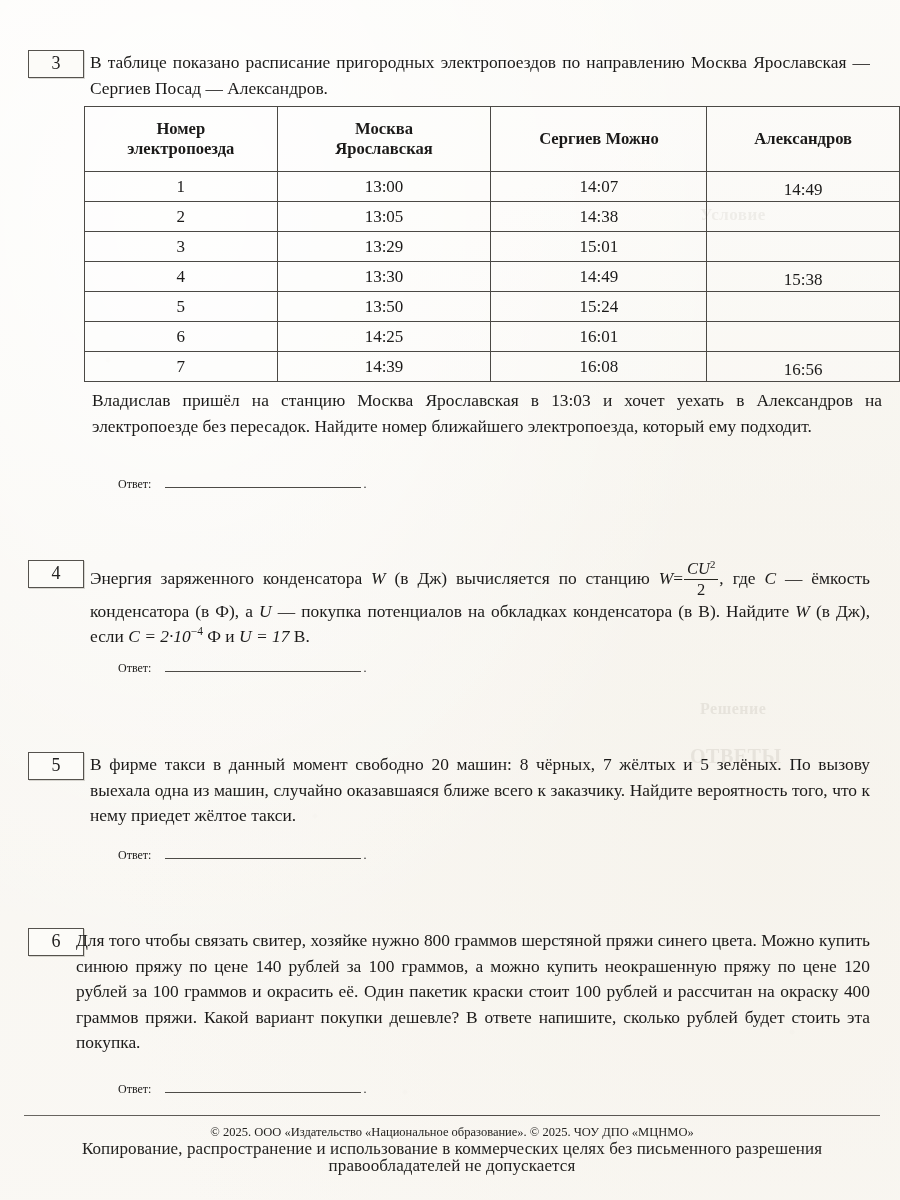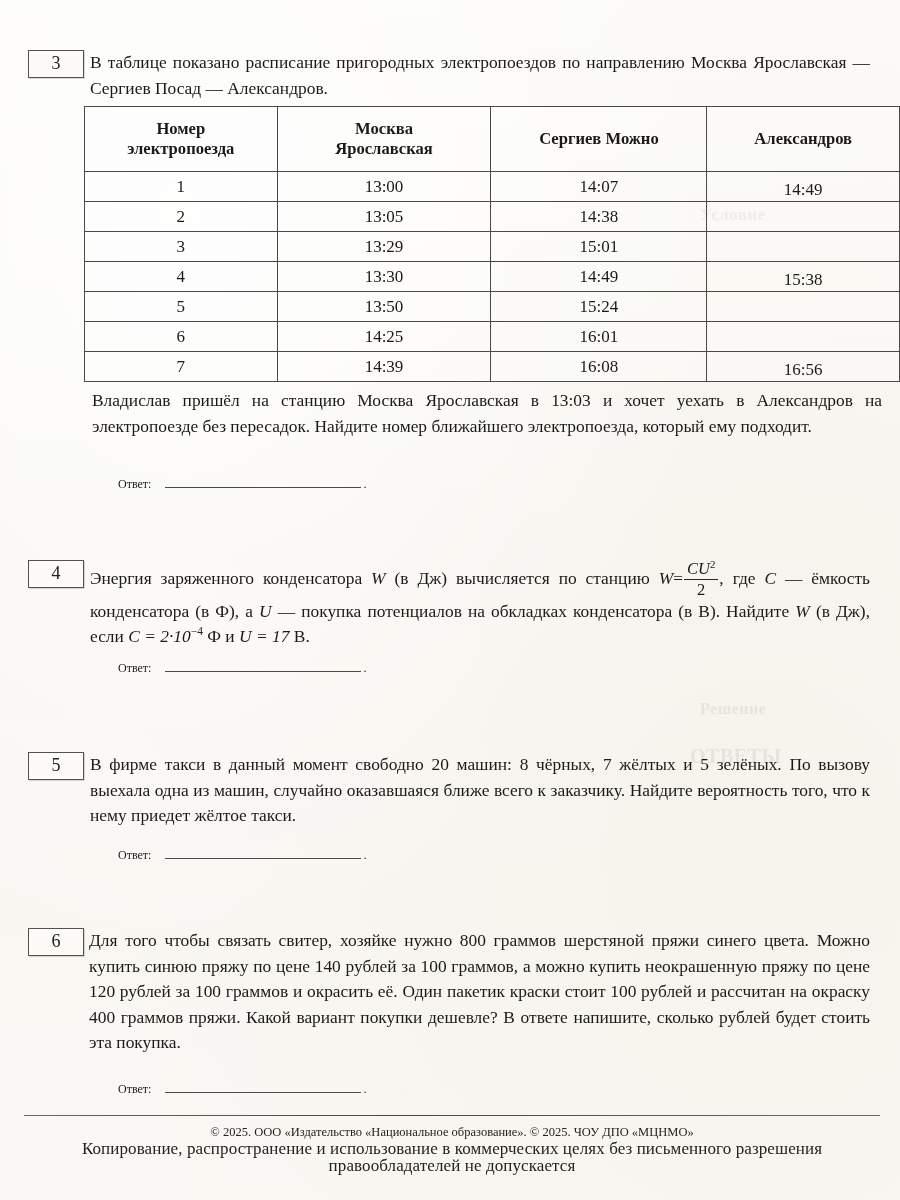--- a/index.html
+++ b/index.html
@@ -315,21 +315,21 @@
       <p>В фирме такси в данный момент свободно 20 машин: 8 чёрных, 7 жёлтых и 5 зелёных. По вызову выехала одна из машин, случайно оказавшаяся ближе всего к заказчику. Найдите вероятность того, что к нему приедет жёлтое такси.</p>
     </div>
   </div>
 
   <div class="answer" style="top:844px;">
     <span>Ответ:</span><span class="rule"></span><span>.</span>
   </div>
 
   <div class="task" style="left:28px; right:18px; top:928px;">
     <div class="tasknum">6</div>
-    <div class="taskbody" style="left:61px;font-family:Liberation Serif, serif;">
+    <div class="taskbody" style="left:48px;font-family:Liberation Serif, serif;">
       <p>Для того чтобы связать свитер, хозяйке нужно 800 граммов шерстяной пряжи синего цвета. Можно купить синюю пряжу по цене 140 рублей за 100 граммов, а можно купить неокрашенную пряжу по цене 120 рублей за 100 граммов и окрасить её. Один пакетик краски стоит 100 рублей и рассчитан на окраску 400 граммов пряжи. Какой вариант покупки дешевле? В ответе напишите, сколько рублей будет стоить эта покупка.</p>
     </div>
   </div>
 
   <div class="answer" style="top:1078px;">
     <span>Ответ:</span><span class="rule"></span><span>.</span>
   </div>
 
   <div class="footer">
     <div class="footer-rule"></div>

